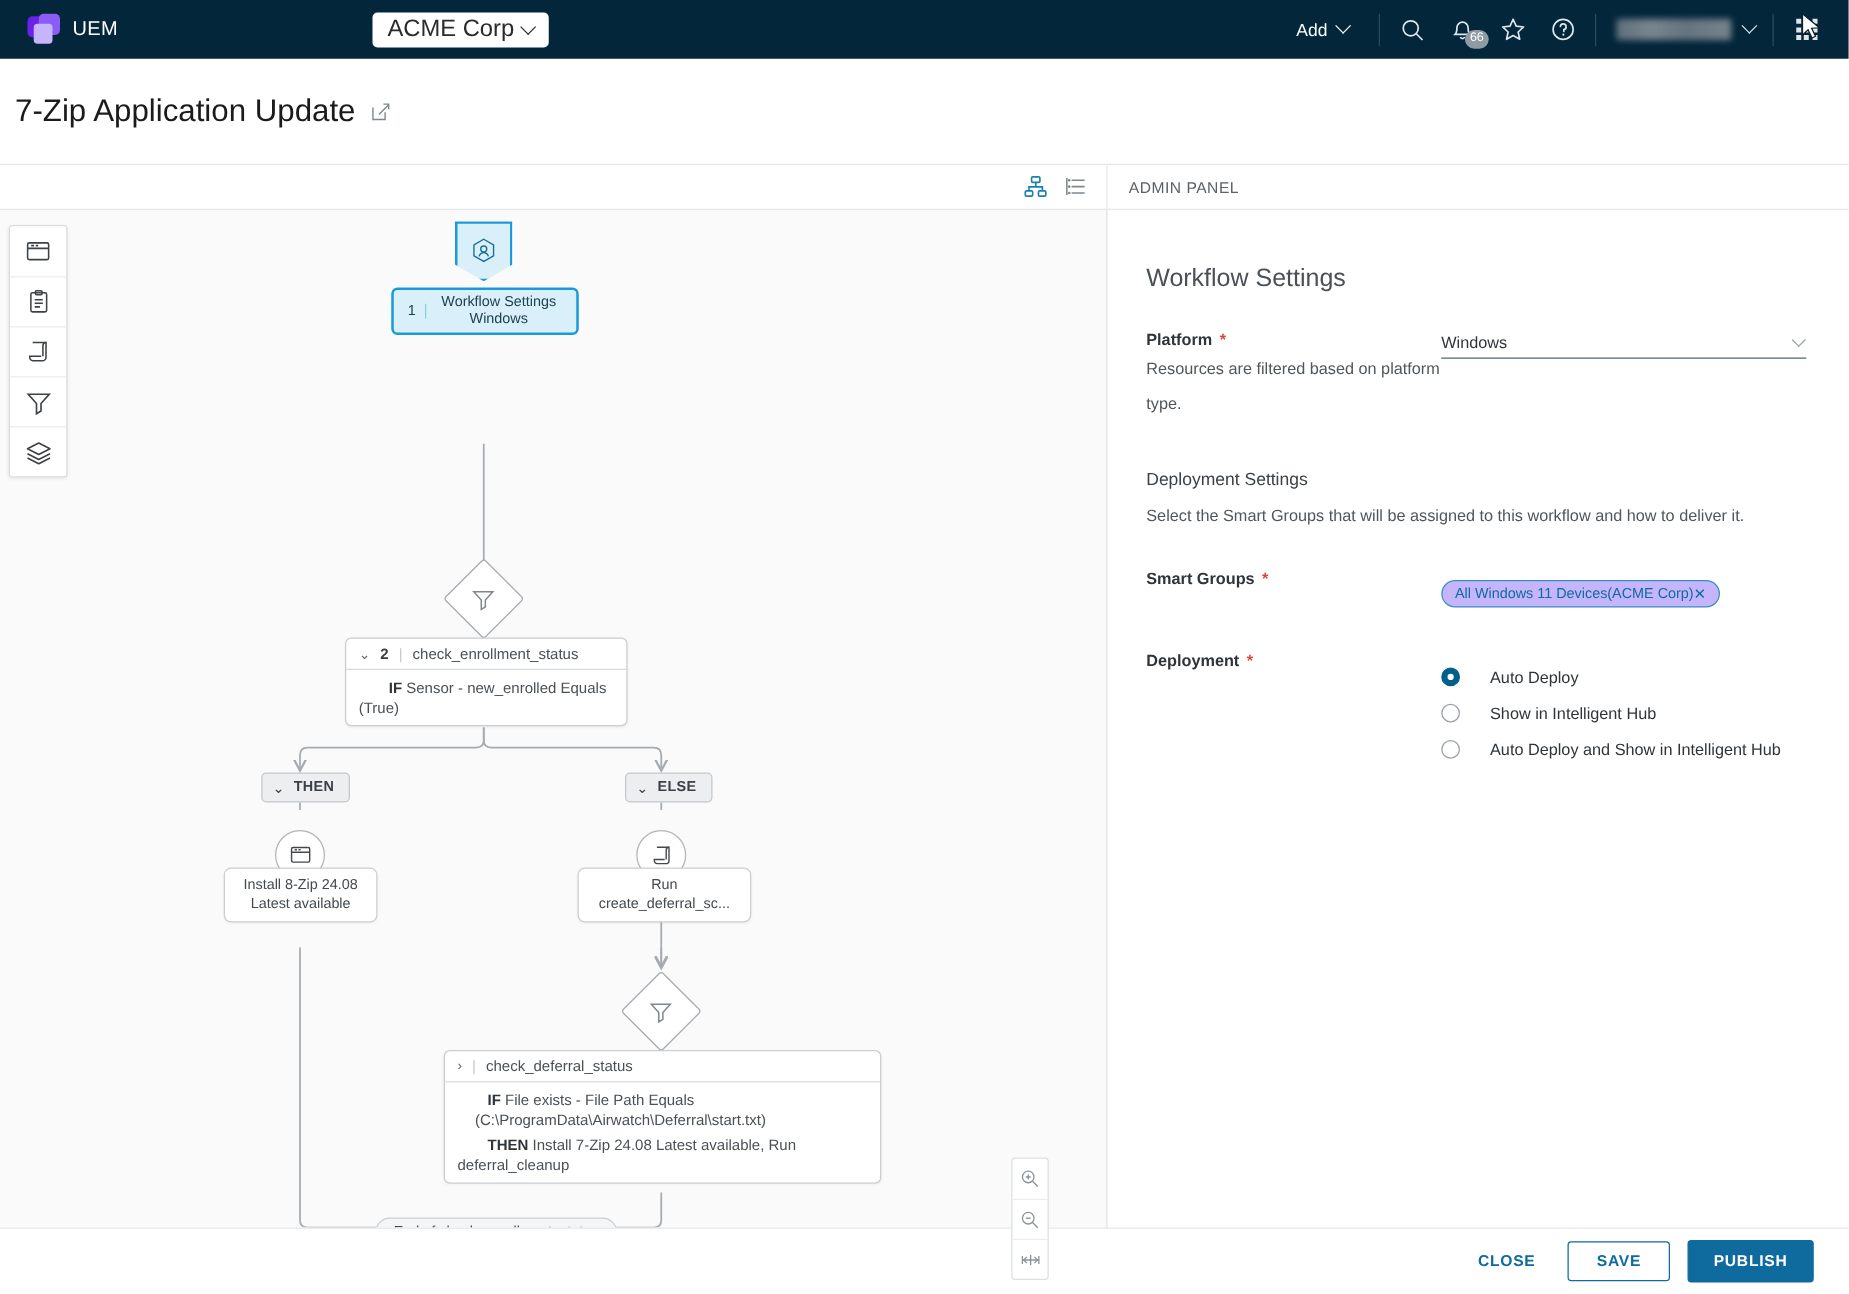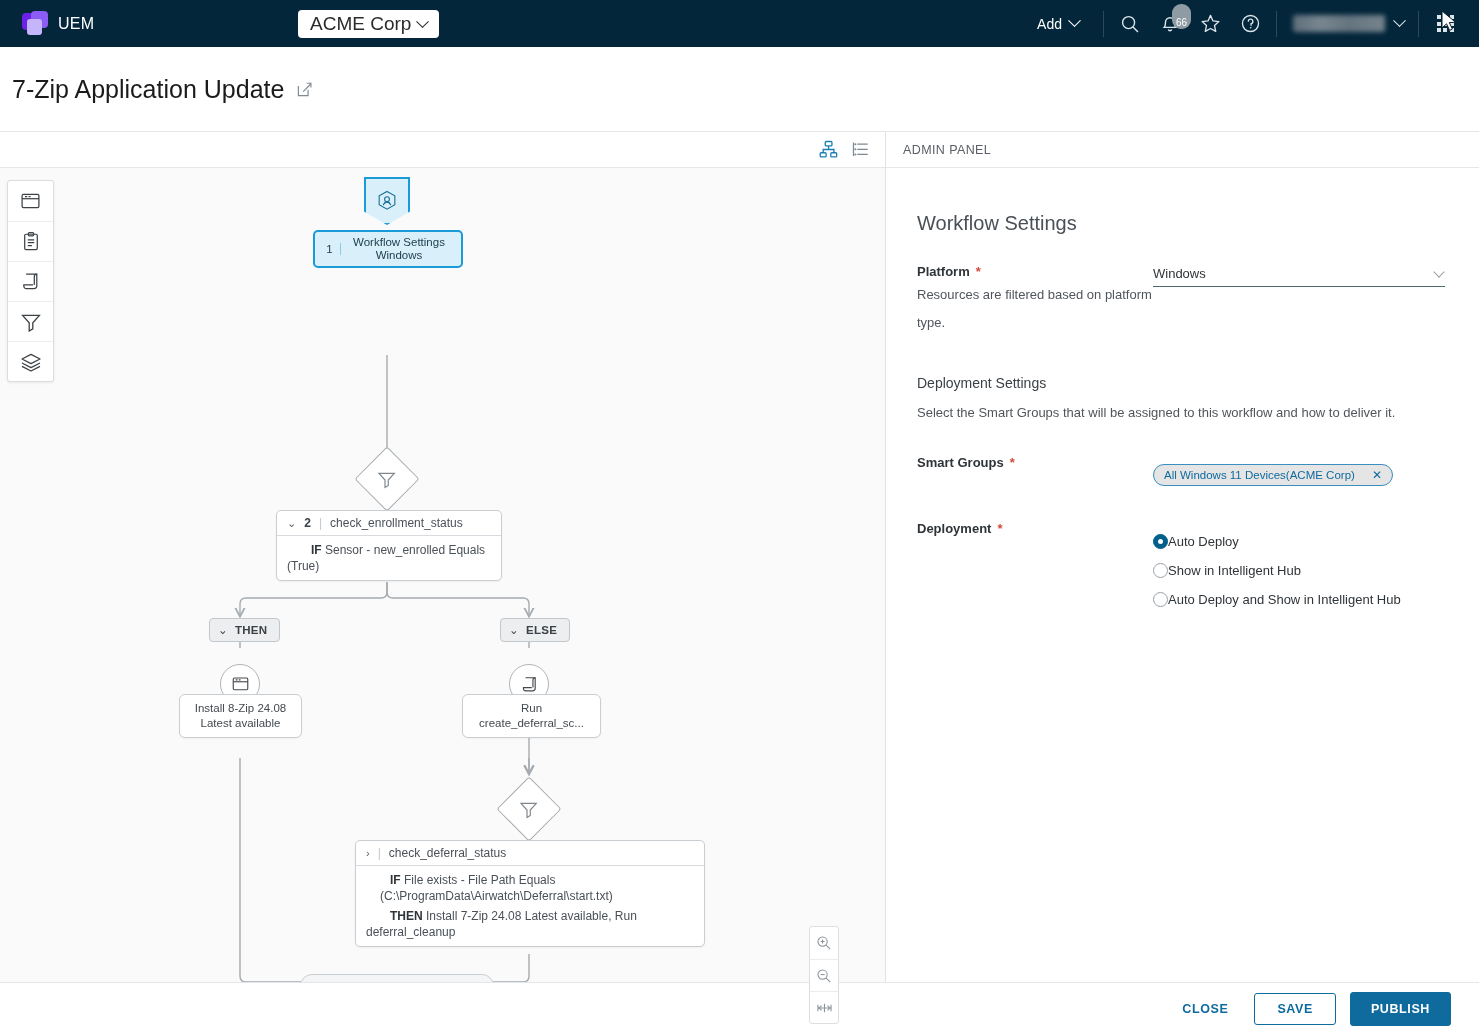--- a/index.html
+++ b/index.html
@@ -44,24 +44,24 @@
   .nav-right .add-btn {
     color: #fff; font-size: 14px; display: flex; align-items: center; gap: 8px;
     padding: 0 18px; cursor: pointer;
   }
   .nav-sep { width: 1px; height: 26px; background: #2c4a5c; margin: 0 6px; }
   .icon-btn {
     width: 40px; height: 47px; display: flex; align-items: center; justify-content: center;
     color: #dbe6ec; cursor: pointer; position: relative;
   }
   .badge {
-    position: absolute; top: 4px; left: 22px;
+    position: absolute; top: 24px; left: 22px;
     background: #8f9ba3; color: #fff; border-radius: 9px;
-    font-size: 10px; line-height: 14px; min-width: 19px; height: 25px;
-    text-align: center; padding: 12px 3px;
+    font-size: 10px; line-height: 14px; min-width: 19px; height: 15px;
+    text-align: center; padding: 0 3px;
   }
   .user-pill {
     display: flex; align-items: center; gap: 10px; padding: 0 8px 0 10px; cursor: pointer;
   }
   .user-blur {
     width: 92px; height: 17px; border-radius: 2px;
     background: linear-gradient(90deg,#6e7c86,#8d979f 30%,#76838c 60%,#8a949c);
     filter: blur(2.4px); opacity: .85;
   }
   .grid-icon { display: grid; grid-template-columns: repeat(3, 4px); gap: 2.5px; }
@@ -207,30 +207,30 @@
     position: absolute; right: 2px; width: 8px; height: 8px;
     border-right: 1.4px solid #9aa1a7; border-bottom: 1.4px solid #9aa1a7;
     transform: rotate(45deg); top: 7px;
   }
   .input-line {
     border-bottom: 1px solid #b6bdc2; height: 26px;
     display: flex; align-items: center; font-size: 13px; color: #9aa1a7;
     cursor: text;
   }
   .chip {
-    display: inline-flex; align-items: center; gap: 17px;
-    background: #e5e5e5; border: 1px solid #3a8fc0; border-radius: 11px;
+    display: inline-flex; align-items: center; gap: 0;
+    background: #c4b5fd; border: 1px solid #3a8fc0; border-radius: 11px;
     color: #0f6a9e; font-size: 11.5px; padding: 3px 10px; margin-top: 12px;
   }
   .chip .x { cursor: pointer; font-size: 12px; color:#0f6a9e; }
 
   .sub-title { font-size: 14px; color: #3b4147; margin: 38px 0 14px; }
   .sub-desc { font-size: 13px; color: #50565c; margin-bottom: 32px; }
 
-  .radio-row { display: flex; align-items: center; gap: 0; margin-bottom: 14px; font-size: 13px; color: #2f3439; cursor: pointer; }
+  .radio-row { display: flex; align-items: center; gap: 24px; margin-bottom: 14px; font-size: 13px; color: #2f3439; cursor: pointer; }
   .radio {
     width: 15px; height: 15px; border-radius: 50%; border: 1.5px solid #9aa1a7; background:#fff;
     display:flex; align-items:center; justify-content:center; flex: 0 0 auto;
   }
   .radio.on { border-color: #00608a; background: #00608a; }
   .radio.on::after { content:''; width: 5px; height: 5px; border-radius: 50%; background: #fff; }
 
   
   .footer {
     position: absolute; left: 0; right: 0; bottom: 0; height: 53px;

